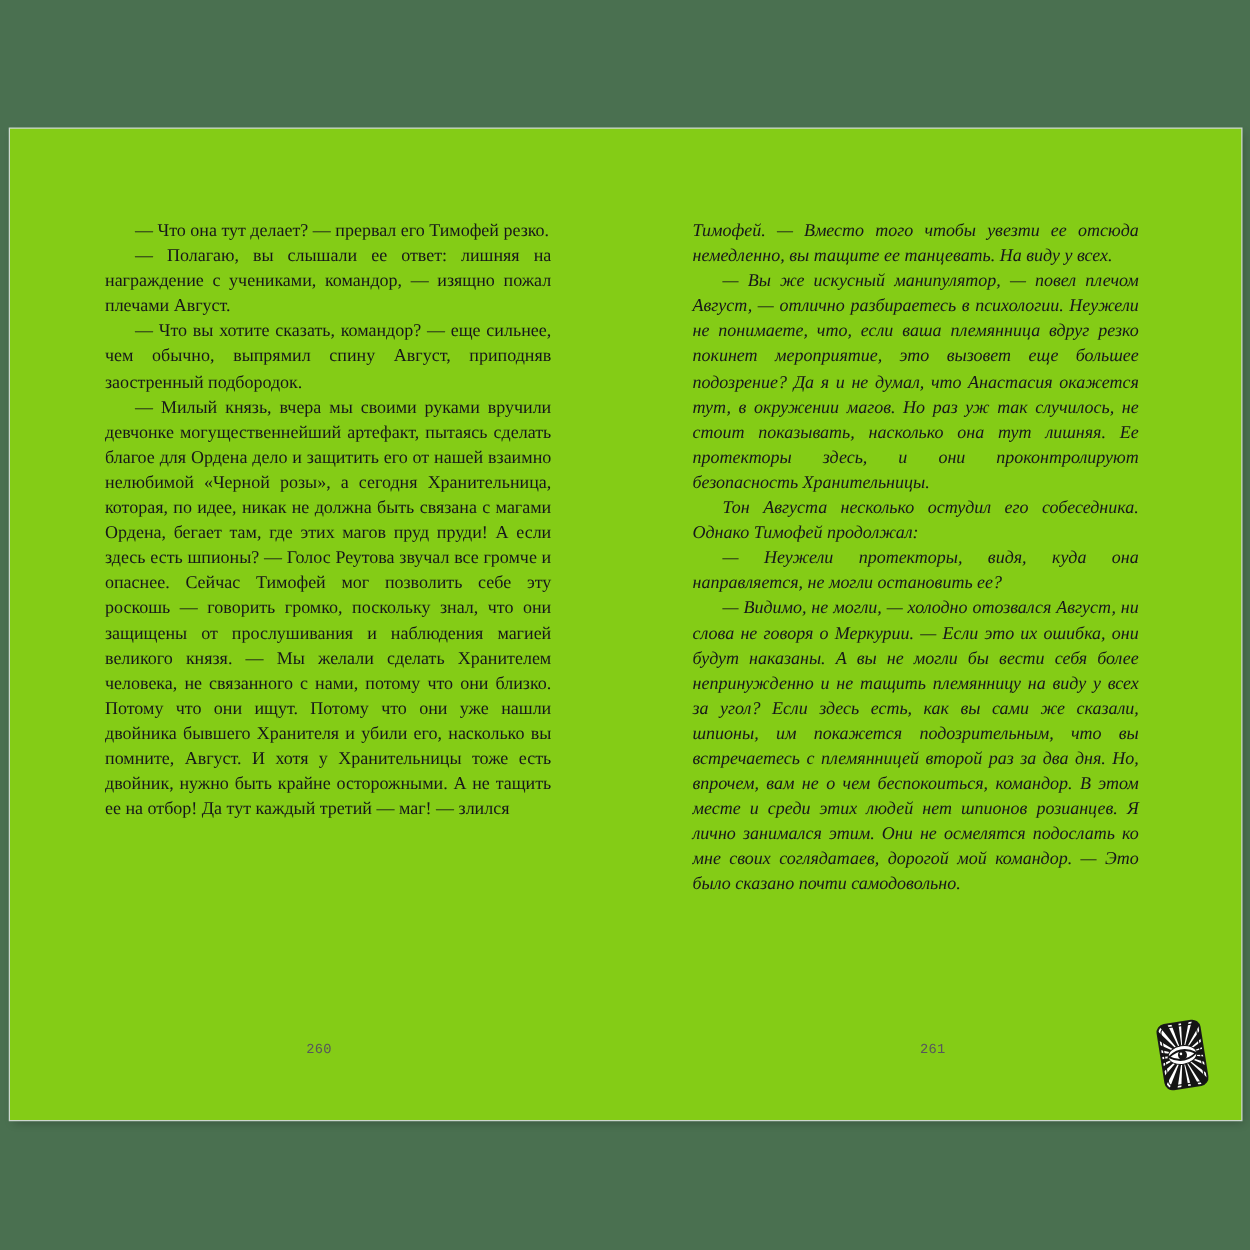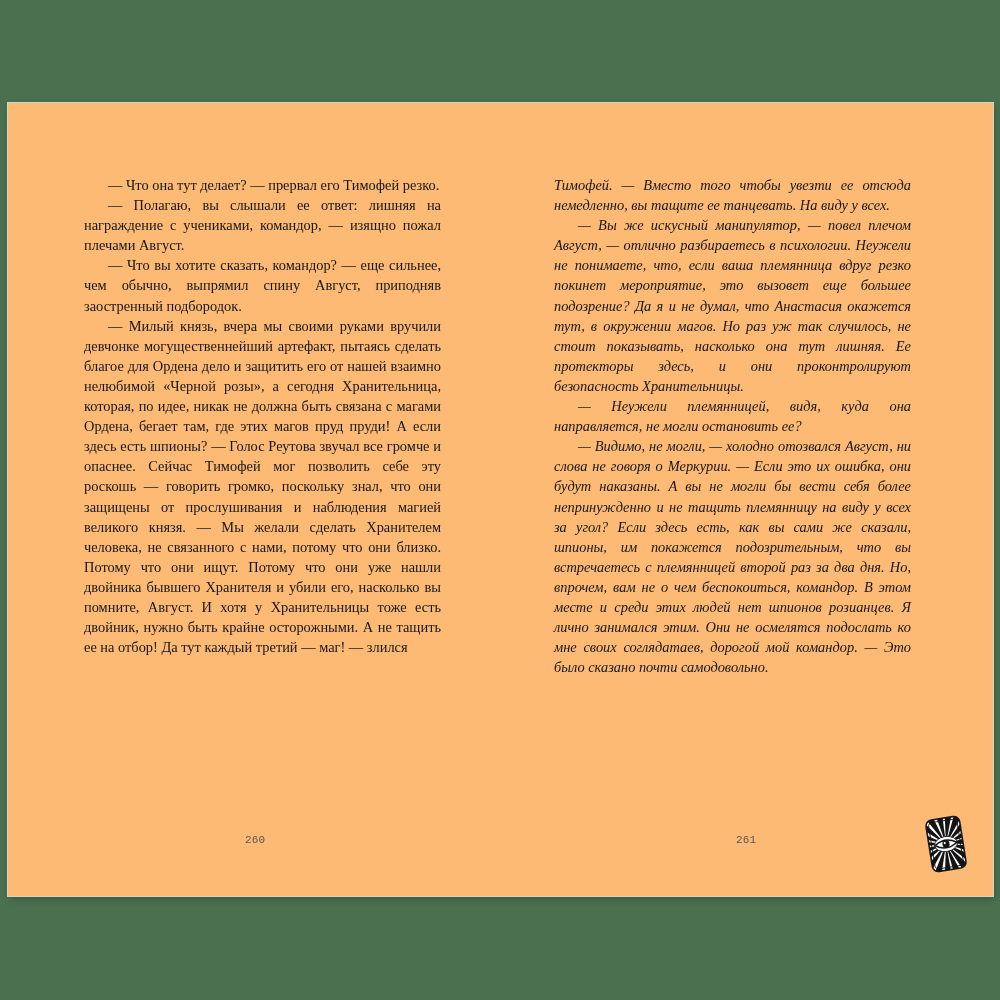--- a/index.html
+++ b/index.html
@@ -13,21 +13,21 @@
     font-family: "Liberation Serif", serif;
     overflow: hidden;
   }
 
   #book-spread {
     position: absolute;
     left: 8px;
     top: 103px;
     width: 985px;
     height: 793px;
-    background: #fdba74;
+    background: #84cc16;
     box-shadow: 0 0 0 1px rgba(220,228,222,0.9),
                 2px 3px 7px rgba(0,0,0,0.22);
     overflow: hidden;
   }
 
   .page {
     position: absolute;
     top: 0;
     height: 100%;
   }
@@ -93,21 +93,22 @@
       <p>— Что вы хотите сказать, командор? — еще сильнее, чем обычно, выпрямил спину Август, приподняв заостренный подбородок.</p>
       <p>— Милый князь, вчера мы своими руками вручили девчонке могущественнейший артефакт, пытаясь сделать благое для Ордена дело и защитить его от нашей взаимно нелюбимой «Черной розы», а сегодня Хранительница, которая, по идее, никак не должна быть связана с магами Ордена, бегает там, где этих магов пруд пруди! А если здесь есть шпионы? — Голос Реутова звучал все громче и опаснее. Сейчас Тимофей мог позволить себе эту роскошь — говорить громко, поскольку знал, что они защищены от прослушивания и наблюдения магией великого князя. — Мы желали сделать Хранителем человека, не связанного с нами, потому что они близко. Потому что они ищут. Потому что они уже нашли двойника бывшего Хранителя и убили его, насколько вы помните, Август. И хотя у Хранительницы тоже есть двойник, нужно быть крайне осторожными. А не тащить ее на отбор! Да тут каждый третий — маг! — злился</p>
     </div>
     <div class="folio">260</div>
   </div>
 
   <div class="page right">
     <div class="text-column">
       <p class="noindent">Тимофей. — Вместо того чтобы увезти ее отсюда немедленно, вы тащите ее танцевать. На виду у всех.</p>
       <p>— Вы же искусный манипулятор, — повел плечом Август, — отлично разбираетесь в психологии. Неужели не понимаете, что, если ваша племянница вдруг резко покинет мероприятие, это вызовет еще большее подозрение? Да я и не думал, что Анастасия окажется тут, в окружении магов. Но раз уж так случилось, не стоит показывать, насколько она тут лишняя. Ее протекторы здесь, и они проконтролируют безопасность Хранительницы.</p>
-      <p>— Неужели племянницей, видя, куда она направляется, не могли остановить ее?</p>
+      <p>Тон Августа несколько остудил его собеседника. Однако Тимофей продолжал:</p>
+      <p>— Неужели протекторы, видя, куда она направляется, не могли остановить ее?</p>
       <p>— Видимо, не могли, — холодно отозвался Август, ни слова не говоря о Меркурии. — Если это их ошибка, они будут наказаны. А вы не могли бы вести себя более непринужденно и не тащить племянницу на виду у всех за угол? Если здесь есть, как вы сами же сказали, шпионы, им покажется подозрительным, что вы встречаетесь с племянницей второй раз за два дня. Но, впрочем, вам не о чем беспокоиться, командор. В этом месте и среди этих людей нет шпионов розианцев. Я лично занимался этим. Они не осмелятся подослать ко мне своих соглядатаев, дорогой мой командор. — Это было сказано почти самодовольно.</p>
     </div>
     <div class="folio">261</div>
   </div>
 
   <div id="colophon-emblem">
     <svg viewBox="0 0 60 72" xmlns="http://www.w3.org/2000/svg">
       <g transform="rotate(-9 30 36)">
         <defs>
           <clipPath id="cardclip">

